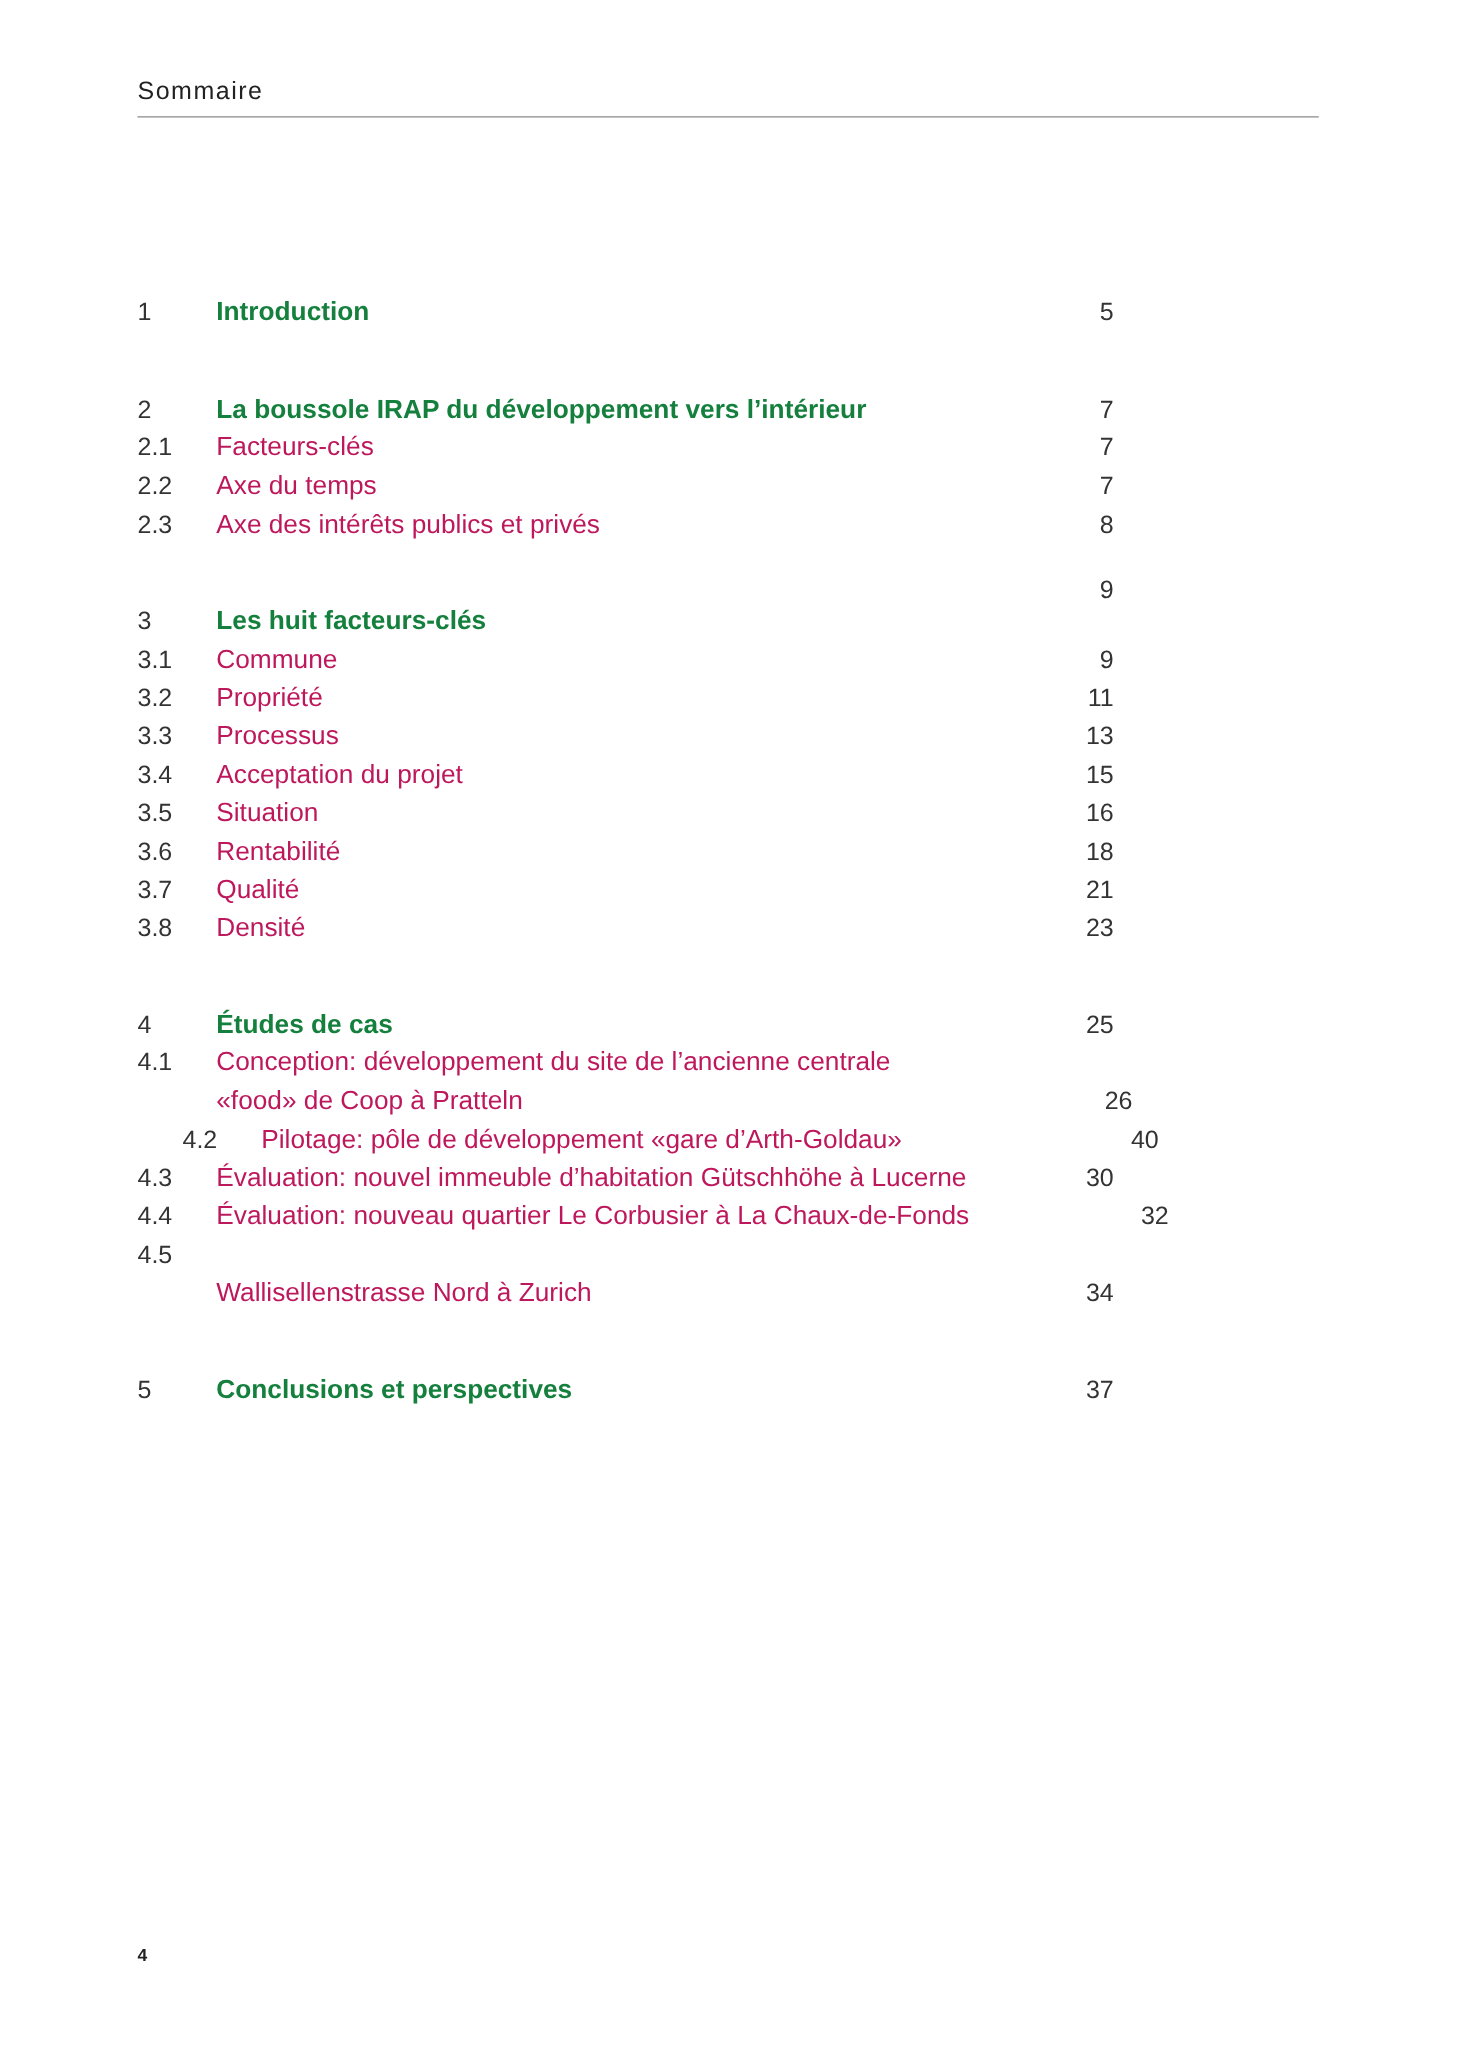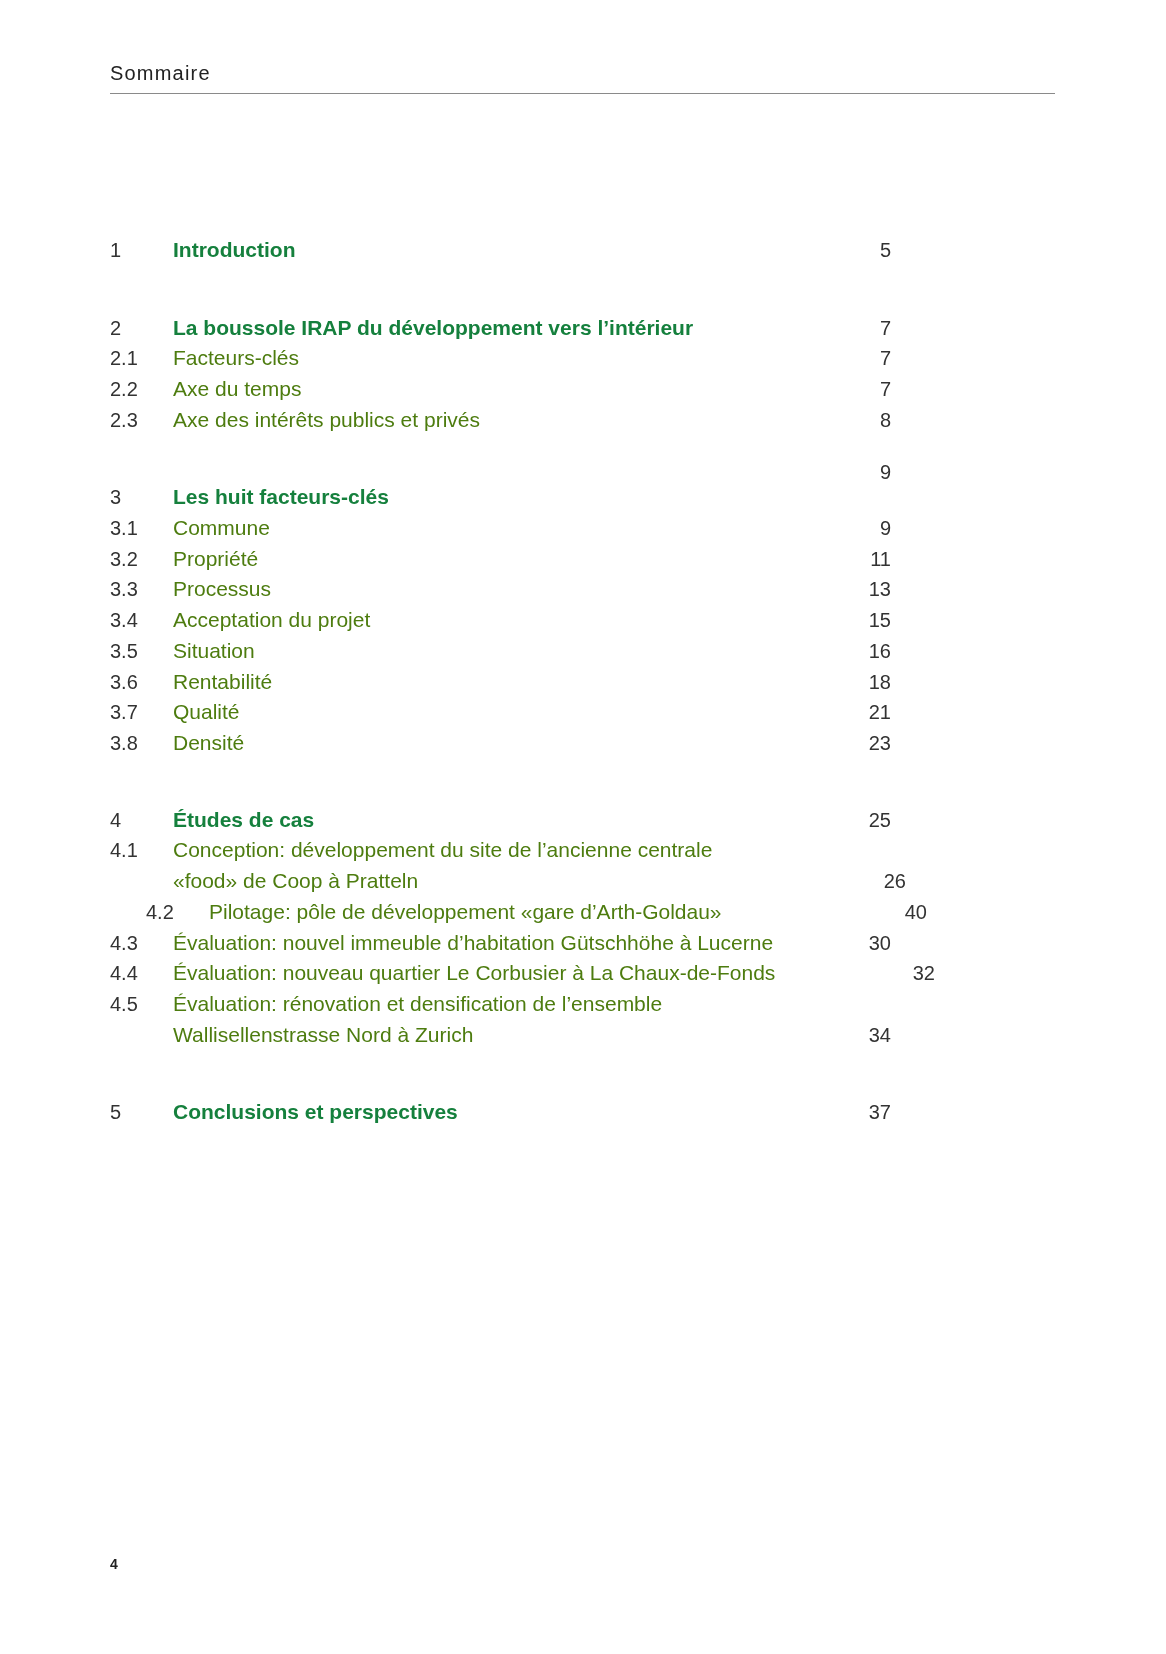--- a/index.html
+++ b/index.html
@@ -16,21 +16,21 @@
     border-top:1.5px solid #8a8a8a;
   }
   .toc { position:absolute; left:0; top:0; width:100%; height:100%; }
   .row { position:absolute; left:0; width:100%; height:30px; }
   .num {
     position:absolute; left:110px; top:0; font-size:20px; line-height:30px;
     color:#333; font-weight:300;
   }
   .title {
     position:absolute; left:173px; top:0; font-size:21px; line-height:30px;
-    color:#4d7c0f; white-space:nowrap;
+    color:#be185d; white-space:nowrap;
   }
   .title.bold { font-weight:bold; color:#15803d; }
   .page {
     position:absolute; right:275px; top:0; font-size:20px; line-height:30px;
     color:#333; text-align:right;
   }
   .footer-page {
     position:absolute; left:110px; top:1556px; font-size:14px; font-weight:bold; color:#222;
   }
 </style>
@@ -143,21 +143,20 @@
       <span class="title">Évaluation: nouvel immeuble d’habitation Gütschhöhe à Lucerne</span>
       <span class="page">30</span>
     </div>
     <div class="row" style="top: 958px; padding-left: 44px;">
       <span class="num">4.4</span>
       <span class="title">Évaluation: nouveau quartier Le Corbusier à La Chaux-de-Fonds</span>
       <span class="page">32</span>
     </div>
     <div class="row" style="top: 989px;">
       <span class="num">4.5</span>
-      <span class="title">Évaluation: rénovation et densification de l’ensemble</span>
       <span class="page"></span>
     </div>
     <div class="row" style="top: 1020px;">
       <span class="num"></span>
       <span class="title">Wallisellenstrasse Nord à Zurich</span>
       <span class="page">34</span>
     </div>
     <div class="row" style="top: 1097px;">
       <span class="num">5</span>
       <span class="title bold">Conclusions et perspectives</span>

